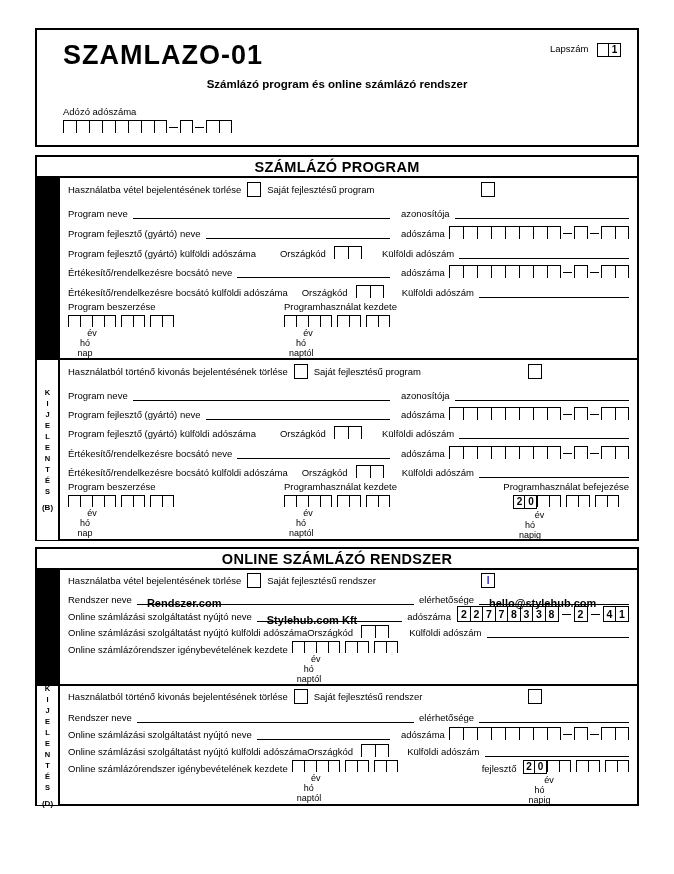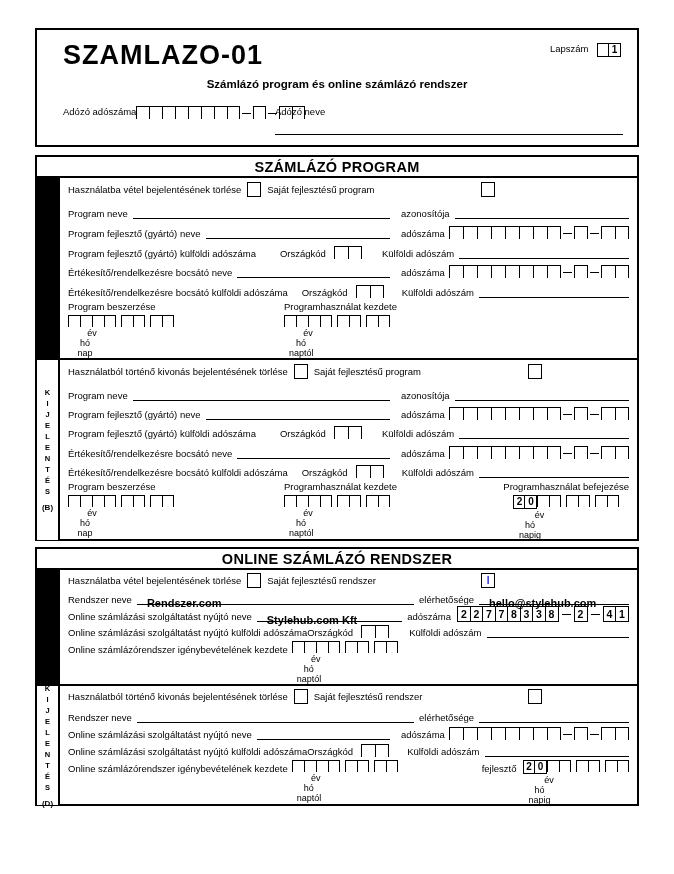--- a/index.html
+++ b/index.html
@@ -14,21 +14,21 @@
   .box { position: absolute; left: 35px; width: 604px; border: 2px solid #000; background:#fff; }
   #header-box { top: 28px; height: 119px; }
   #program-box { top: 155px; height: 386px; }
   #online-box { top: 547px; height: 259px; }
 
   
   .form-id { position:absolute; left:26px; top:10px; font-size:27px; font-weight:bold; letter-spacing:1px; }
   .lapszam { position:absolute; right:16px; top:13px; display:flex; gap:8px; align-items:flex-start; font-size:9px; }
   .subtitle { position:absolute; left:0; right:0; top:47px; text-align:center; font-weight:bold; font-size:11.5px; line-height:1.3; }
   .adozo { position:absolute; left:26px; right:14px; top:76px; display:flex; }
-  .adozo-left { width:190px; display:flex; flex-direction:row; }
+  .adozo-left { width:190px; display:flex; flex-direction:column; }
   .adozo-left .lb { margin-bottom:3px; }
   .adozo-right { flex:1; margin-left:22px; display:flex; flex-direction:column; }
   .adozo-right .ln { margin-top:17px; height:0; }
 
   
   .lb { font-size:9.5px; white-space:nowrap; line-height:11px; }
   .ln { border-bottom:1.3px solid #000; height:14px; min-width:28px; }
   .ln.grow { flex:1 1 auto; margin:0 5px; }
   .val { font-weight:bold; font-size:11px; display:inline-block; padding-left:10px; transform:translateY(2px); white-space:nowrap; }
 
@@ -124,24 +124,20 @@
             <span class="cc sm"></span>
             <span class="cc sm"></span>
             <span class="cc sm end"></span>
           <span class="cdash"></span>
           <span class="cc sm end"></span>
           <span class="cdash"></span>
           <span class="cc sm"></span>
             <span class="cc sm end"></span>
         </span>
       </div>
-      <div class="adozo-right">
-        <span class="lb">Adózó neve</span>
-        <span class="ln"></span>
-      </div>
     </div>
   </div>
 
   <div class="box" id="program-box">
     <div class="sec-title">SZÁMLÁZÓ PROGRAM</div>
 
     <div class="sec sec-a">
       <div class="sidebar black"></div>
       <div class="rows">
 

